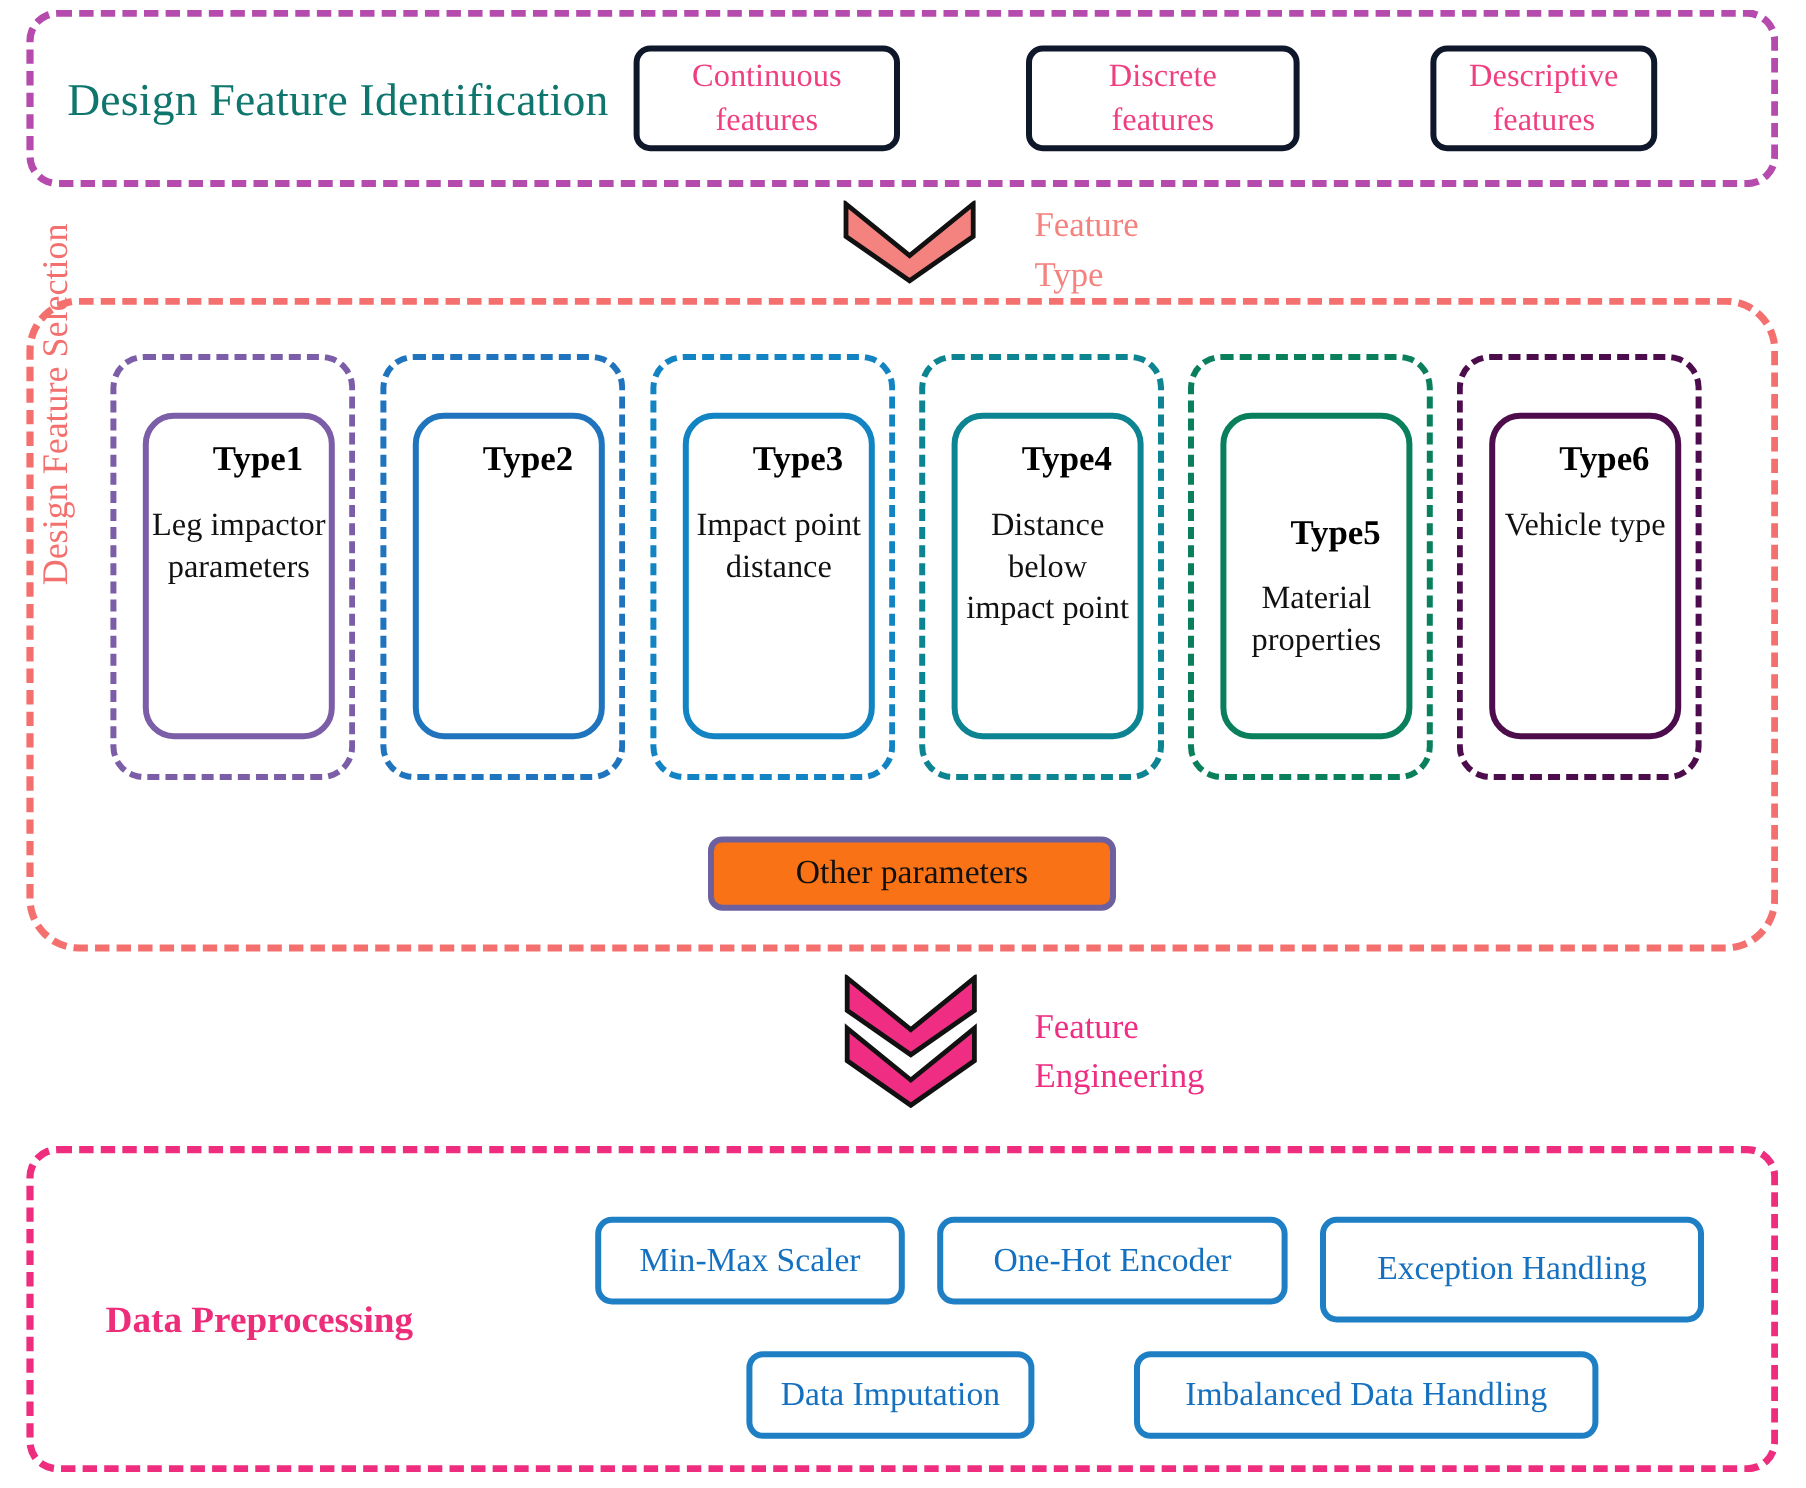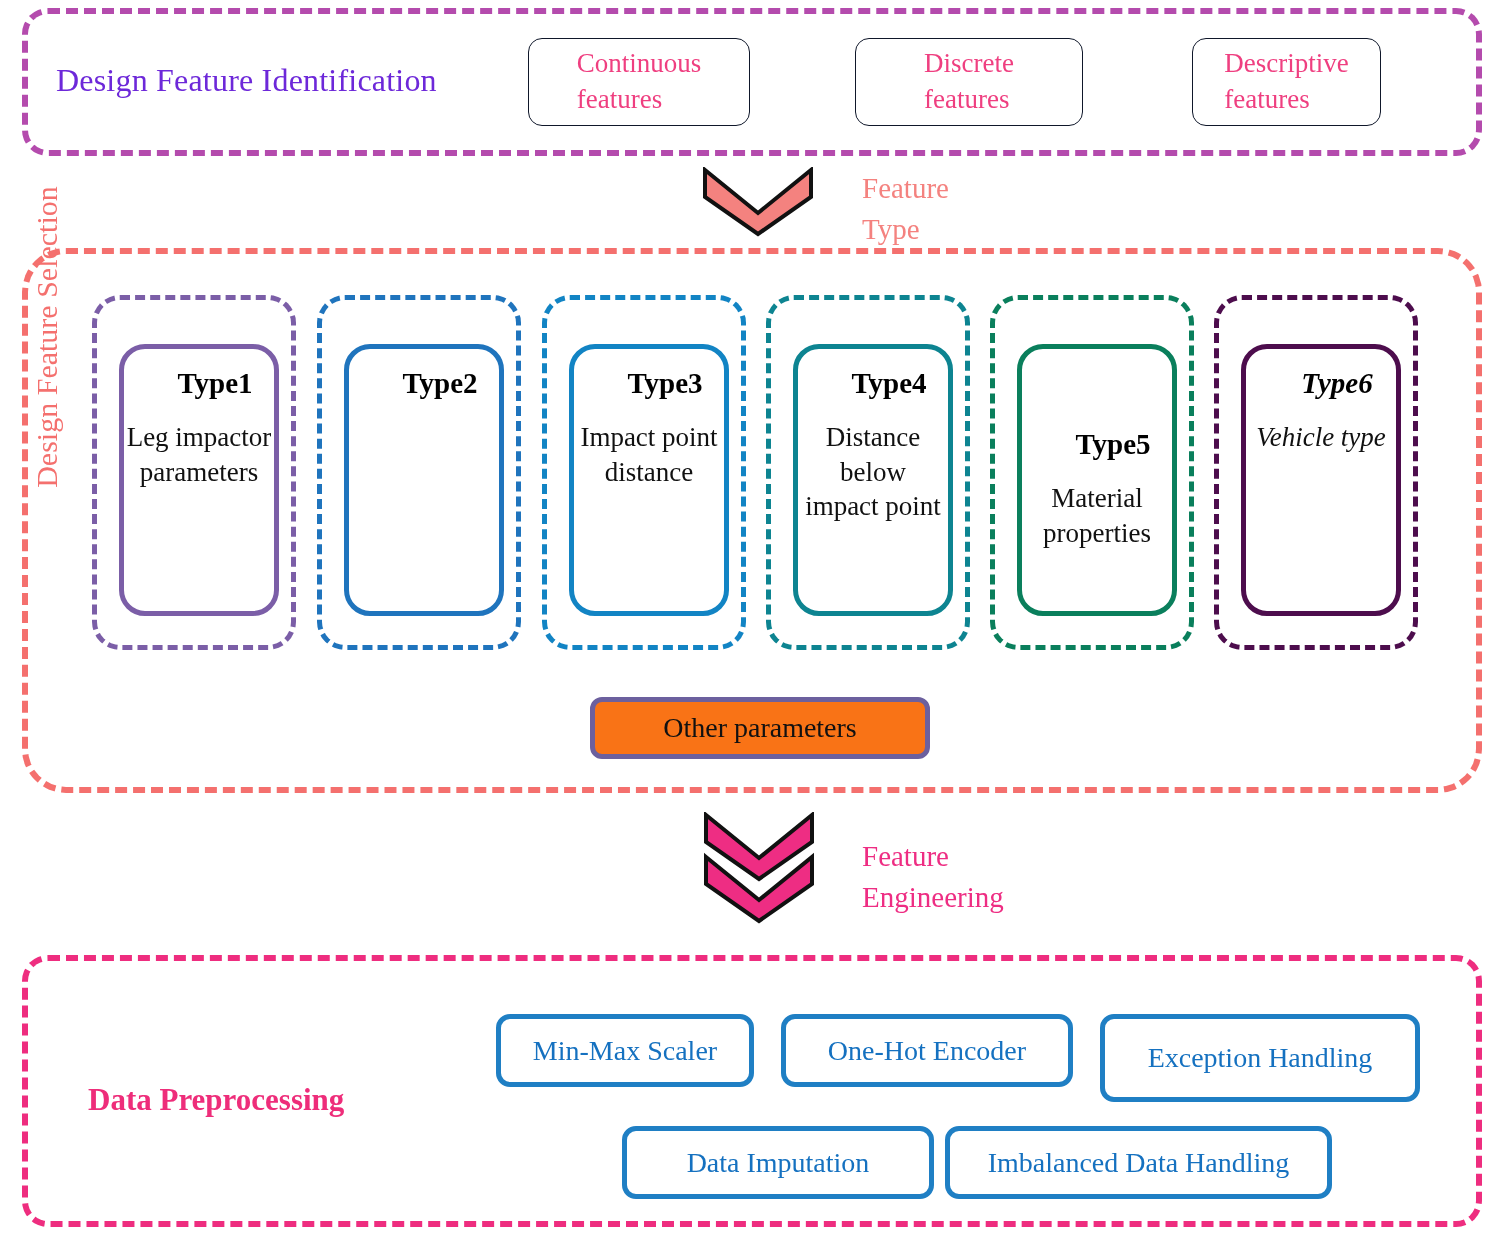--- a/index.html
+++ b/index.html
@@ -28,35 +28,35 @@
     width: 1460px;
     height: 148px;
     border: 6px dashed #b44bad;
     border-radius: 26px;
     box-sizing: border-box;
   }
   #identification-label {
     position: absolute;
     left: 56px;
     top: 62px;
-    font-size: 32px;
-    color: #6d28d9;
+    font-size: 38px;
+    color: #0f766e;
     white-space: nowrap;
     letter-spacing: 0.2px;
   }
   .pink-box {
     position: absolute;
     box-sizing: border-box;
-    border: 1px solid #0f172a;
+    border: 5px solid #0f172a;
     border-radius: 14px;
     background: #ffffff;
     color: #ef3f80;
     font-size: 27px;
     line-height: 1.32;
-    text-align: left;
+    text-align: center;
     display: flex;
     align-items: center;
     justify-content: center;
   }
   #box-continuous { left: 528px; top: 38px; width: 222px; height: 88px; }
   #box-discrete   { left: 855px; top: 38px; width: 228px; height: 88px; }
   #box-descriptive{ left: 1192px; top: 38px; width: 189px; height: 88px; }
 
   
   #arrow-feature-type {
@@ -146,21 +146,21 @@
   #type-card-1 { border-color: #7b5ea7; }
   #type-wrap-2 { left: 317px;  border-color: #1f74bd; }
   #type-card-2 { border-color: #1f74bd; gap: 32px; }
   #type-wrap-3 { left: 542px;  border-color: #1284c4; }
   #type-card-3 { border-color: #1284c4; }
   #type-wrap-4 { left: 766px;  border-color: #0d8491; }
   #type-card-4 { border-color: #0d8491; }
   #type-wrap-5 { left: 990px;  border-color: #0a7f5c; }
   #type-card-5 { border-color: #0a7f5c; justify-content: center; }
   #type-wrap-6 { left: 1214px; border-color: #4d0d4d; }
-  #type-card-6 { border-color: #4d0d4d; font-style: italic; }
+  #type-card-6 { border-color: #4d0d4d; }
 
   #box-other-parameters {
     position: absolute;
     left: 590px;
     top: 697px;
     width: 340px;
     height: 62px;
     box-sizing: border-box;
     border: 5px solid #6c609e;
     border-radius: 12px;
@@ -219,21 +219,21 @@
     color: #1571c0;
     font-size: 28px;
     display: flex;
     align-items: center;
     justify-content: center;
     white-space: nowrap;
   }
   #box-minmax      { left: 496px;  top: 1014px; width: 258px; height: 73px; }
   #box-onehot      { left: 781px;  top: 1014px; width: 292px; height: 73px; }
   #box-exception   { left: 1100px; top: 1014px; width: 320px; height: 88px; }
-  #box-imputation  { left: 622px;  top: 1126px; width: 312px; height: 73px; }
+  #box-imputation  { left: 622px;  top: 1126px; width: 240px; height: 73px; }
   #box-imbalanced  { left: 945px;  top: 1126px; width: 387px; height: 73px; }
 </style>
 </head>
 <body>
 
 <div class="stage">
 
   <div id="section-identification"></div>
 
   <div id="identification-label">Design Feature Identification</div>

